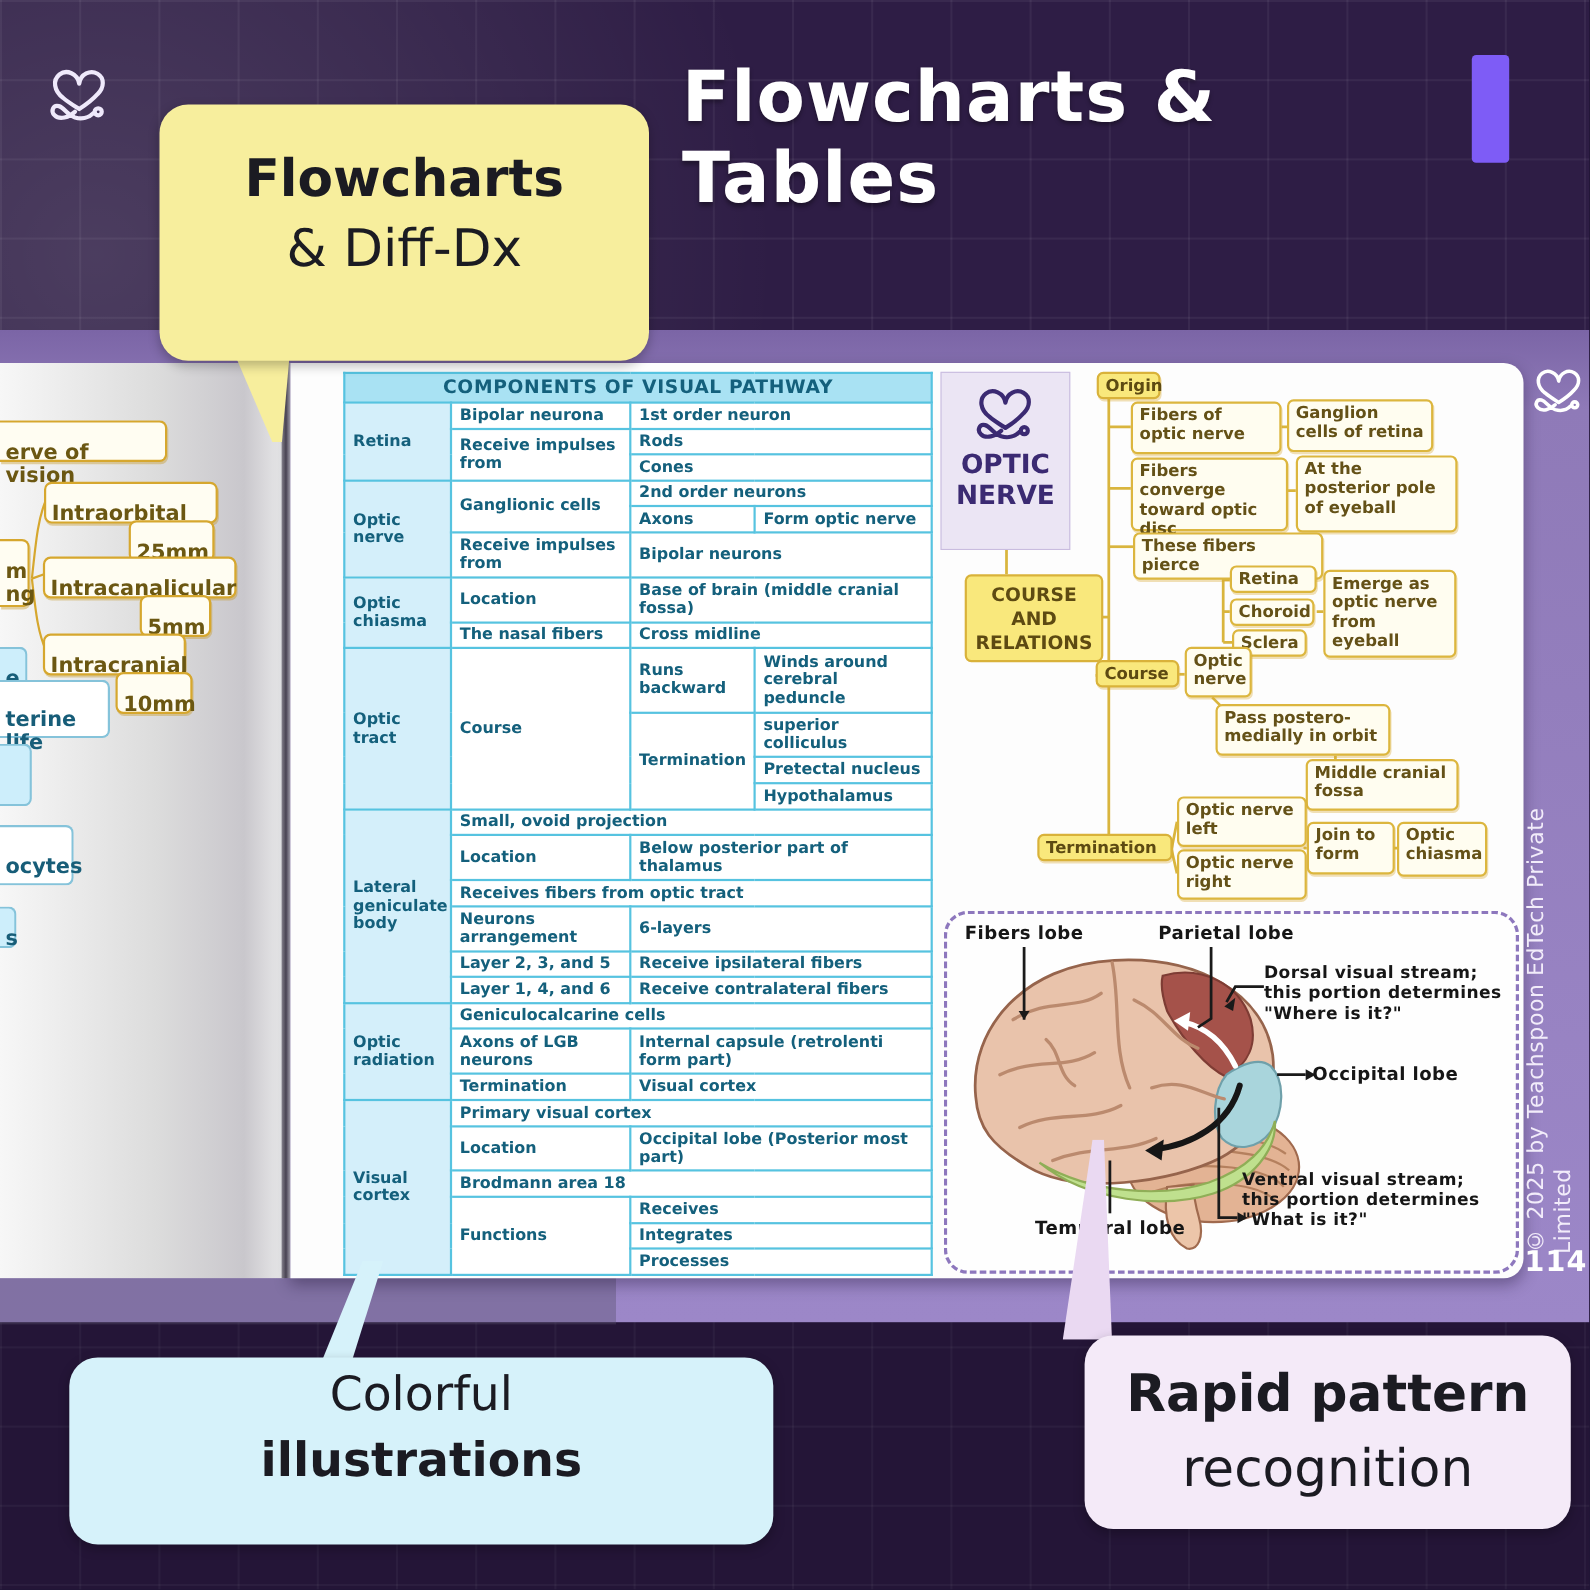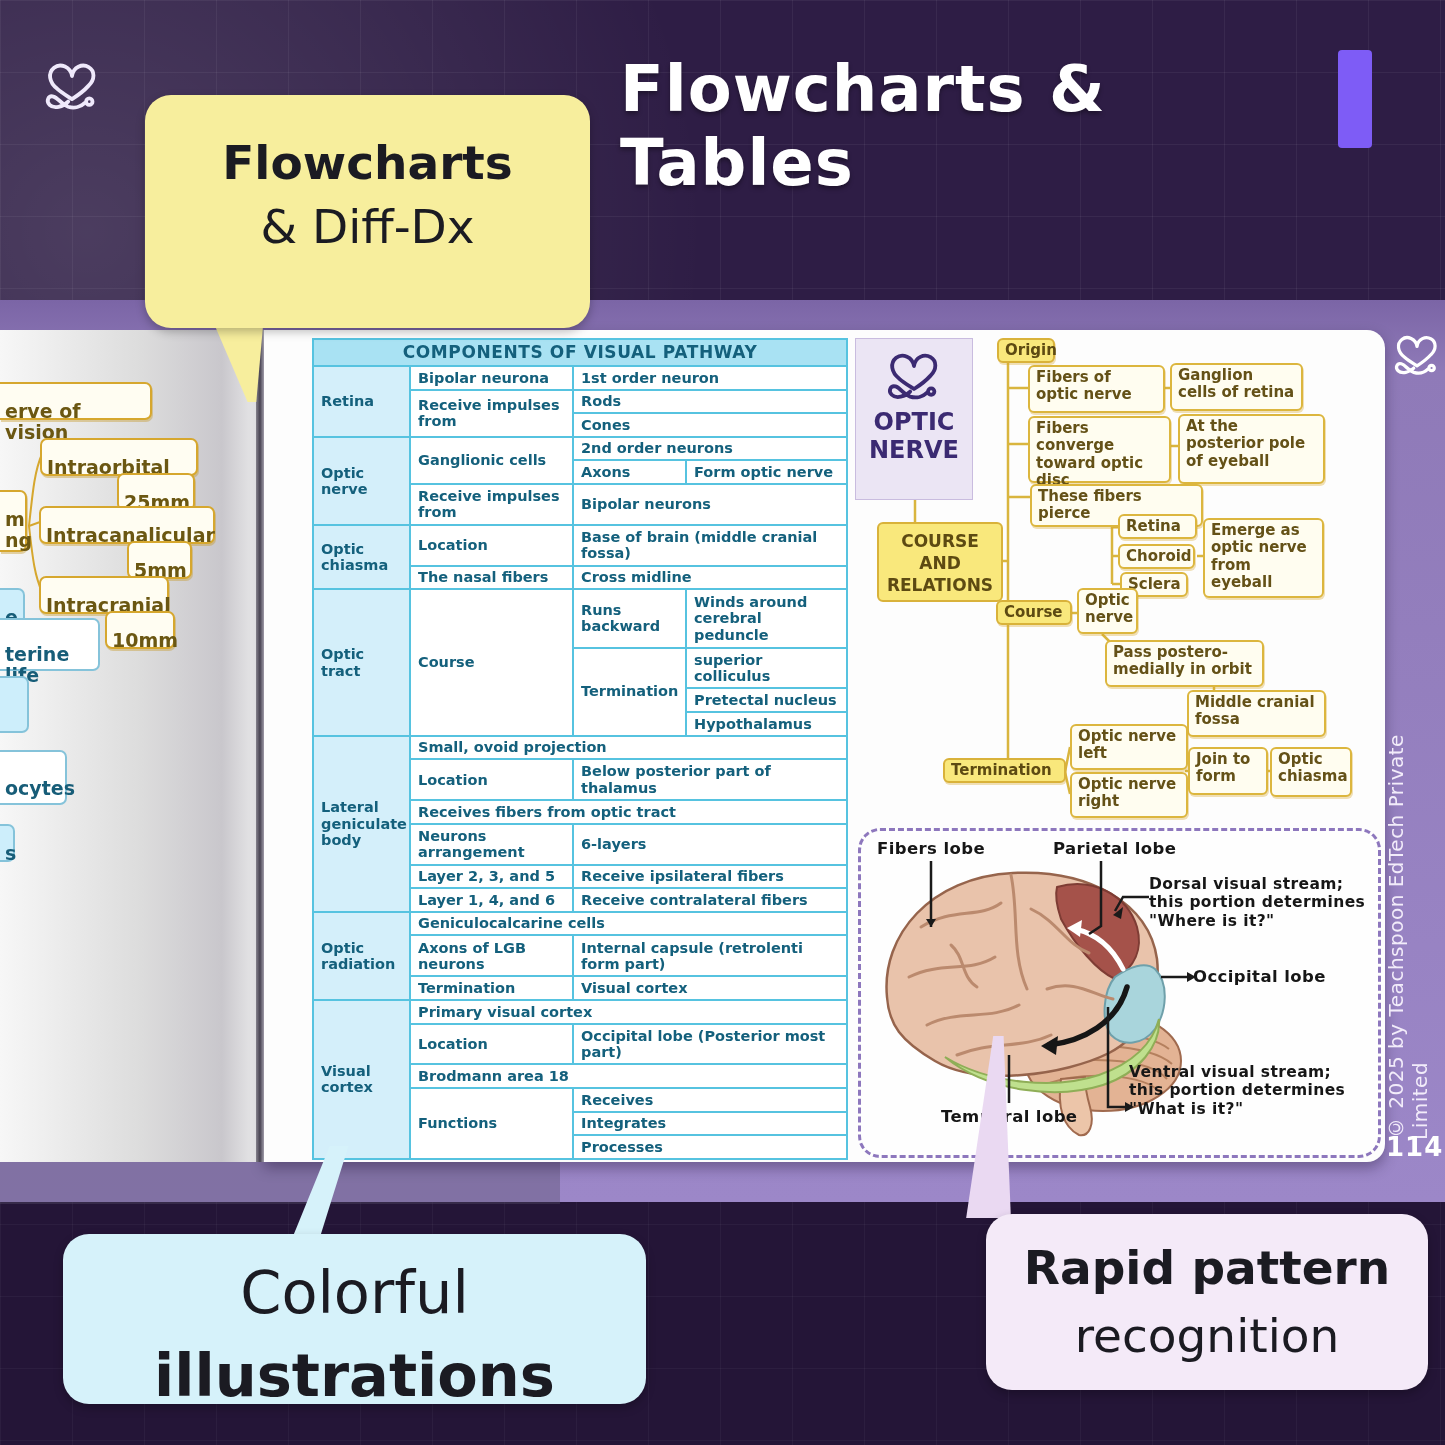--- a/index.html
+++ b/index.html
@@ -24,21 +24,21 @@
   .band{position:absolute;left:0;top:300px;width:1445px;height:902px;background:linear-gradient(180deg,#7b65a6 0%,#8f7ab8 8%,#9c87c8 100%);}
   .left-page{position:absolute;left:0;top:330px;width:258px;height:832px;background:linear-gradient(90deg,#f7f7f7 0%,#dcdcdc 55%,#c9c7cc 86%,#e9e9ea 100%);}
   .spine{position:absolute;left:256px;top:330px;width:8px;height:832px;background:linear-gradient(90deg,#8a8790,#4e4a57,#bdbac4);}
   .right-page{position:absolute;left:264px;top:330px;width:1121px;height:832px;background:#fdfdfd;border-radius:0 18px 18px 0;box-shadow:0 6px 14px rgba(20,10,40,.35);}
   .left-shadow{position:absolute;left:0;top:1162px;width:560px;height:42px;background:rgba(88,78,104,.38);}
 
   
   .callout{position:absolute;border-radius:26px;text-align:center;color:#1b1b22;box-shadow:0 4px 10px rgba(0,0,0,.25);}
   .callout .b{font-weight:800;}
   .co-top{left:145px;top:95px;width:445px;height:233px;background:#f7ee9d;font-size:47px;line-height:1.36;padding-top:36px;}
-  .co-bl{left:63px;top:1234px;width:583px;height:170px;background:#d6f2fa;font-size:59px;line-height:1.4;padding-top:18px;}
+  .co-bl{left:63px;top:1234px;width:640px;height:170px;background:#d6f2fa;font-size:43px;line-height:1.4;padding-top:4px;}
   .co-br{left:958px;top:1214px;width:442px;height:176px;background:#f4eaf8;font-size:47px;line-height:1.45;padding-top:20px;margin-left:28px;}
   .tail{position:absolute;}
   .tail-top{left:215px;top:326px;width:48px;height:76px;background:#f7ee9d;clip-path:polygon(0 0,100% 0,86% 100%,68% 100%);}
   .tail-bl{left:288px;top:1146px;width:72px;height:92px;background:#d6f2fa;clip-path:polygon(58% 0,84% 0,44% 100%,6% 100%);}
   .tail-br{left:962px;top:1036px;width:52px;height:182px;background:#ead9f2;clip-path:polygon(60% 0,80% 0,94% 100%,8% 100%);}
 
   
   .ybox,.bbox,.bfill{position:absolute;font-weight:700;font-size:19px;line-height:1.1;padding:17px 5px;}
   .ybox{background:#fffdf2;border:2px solid #d6a72e;border-radius:7px;color:#6b5712;box-shadow:1px 2px 0 rgba(198,152,38,.4);}
   .ybox.cut{border-left:none;border-radius:0 7px 7px 0;}

